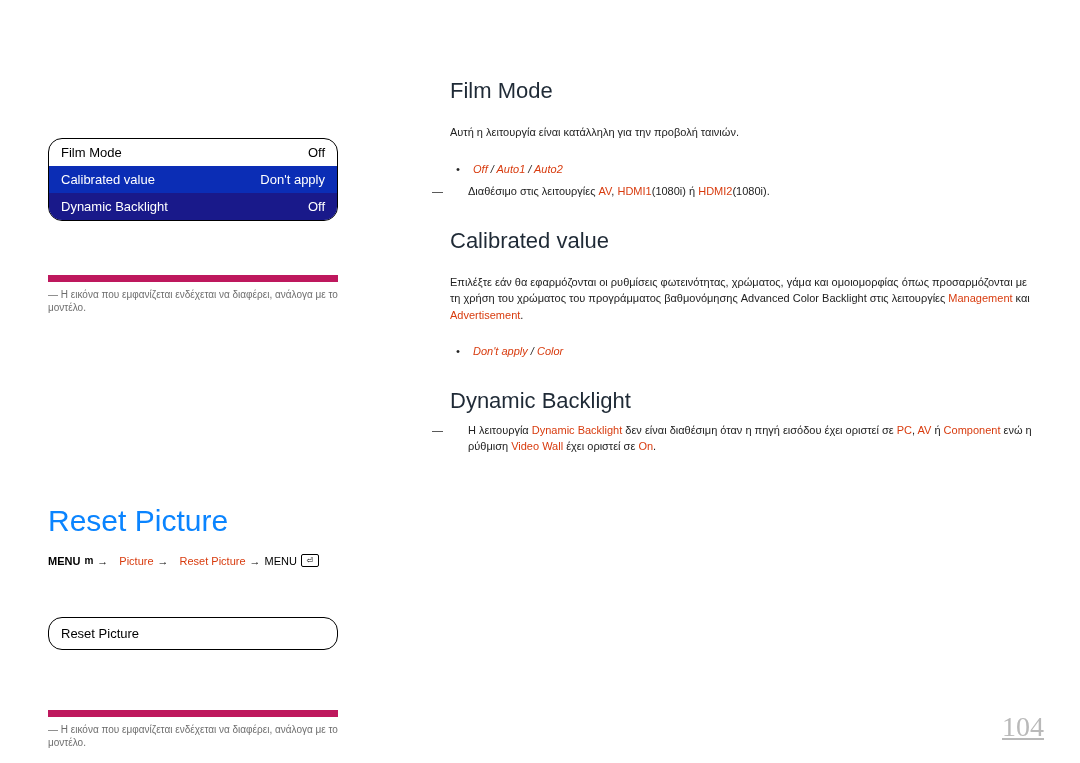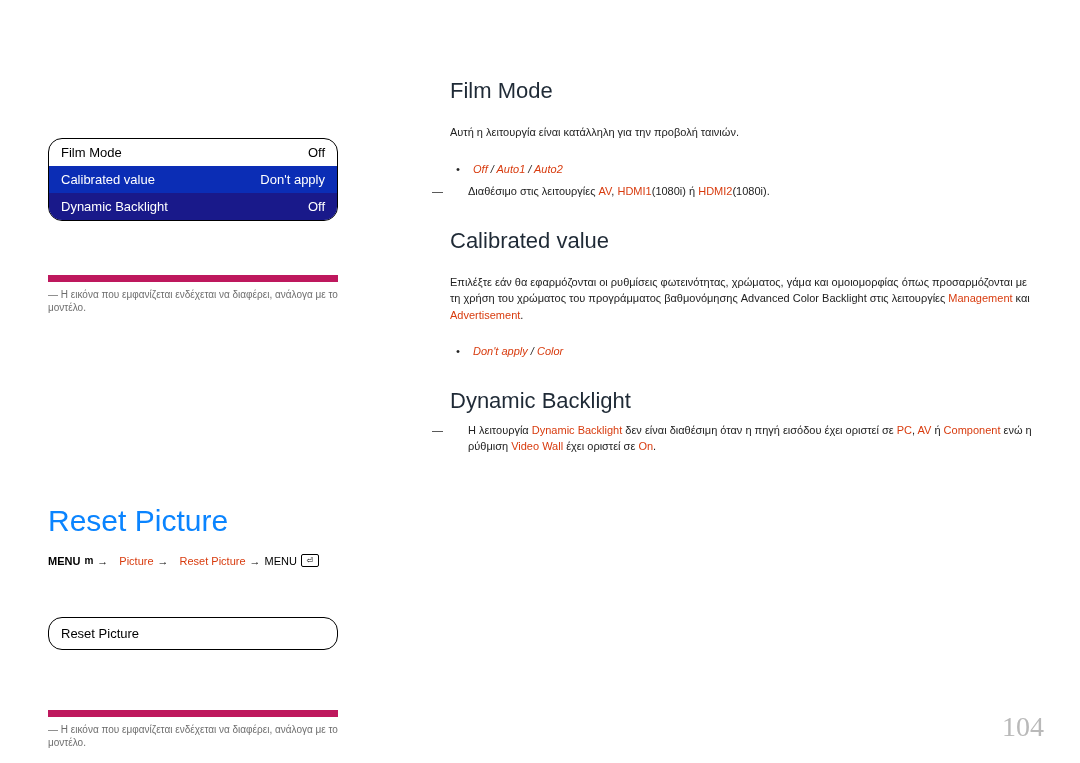--- a/index.html
+++ b/index.html
@@ -122,20 +122,21 @@
   color: #222;
 }
 .section-block { margin-bottom: 28px; }
 .page-number {
   position: absolute;
   right: 36px;
   bottom: 20px;
   font-size: 28px;
   color: #b9b9b9;
   font-family: Georgia, 'Times New Roman', serif;
+  text-decoration: underline;
 }
 .enter-icon {
   display: inline-flex;
   align-items: center;
   justify-content: center;
   width: 16px;
   height: 11px;
   border: 1px solid #000;
   border-radius: 2px;
   font-size: 8px;

